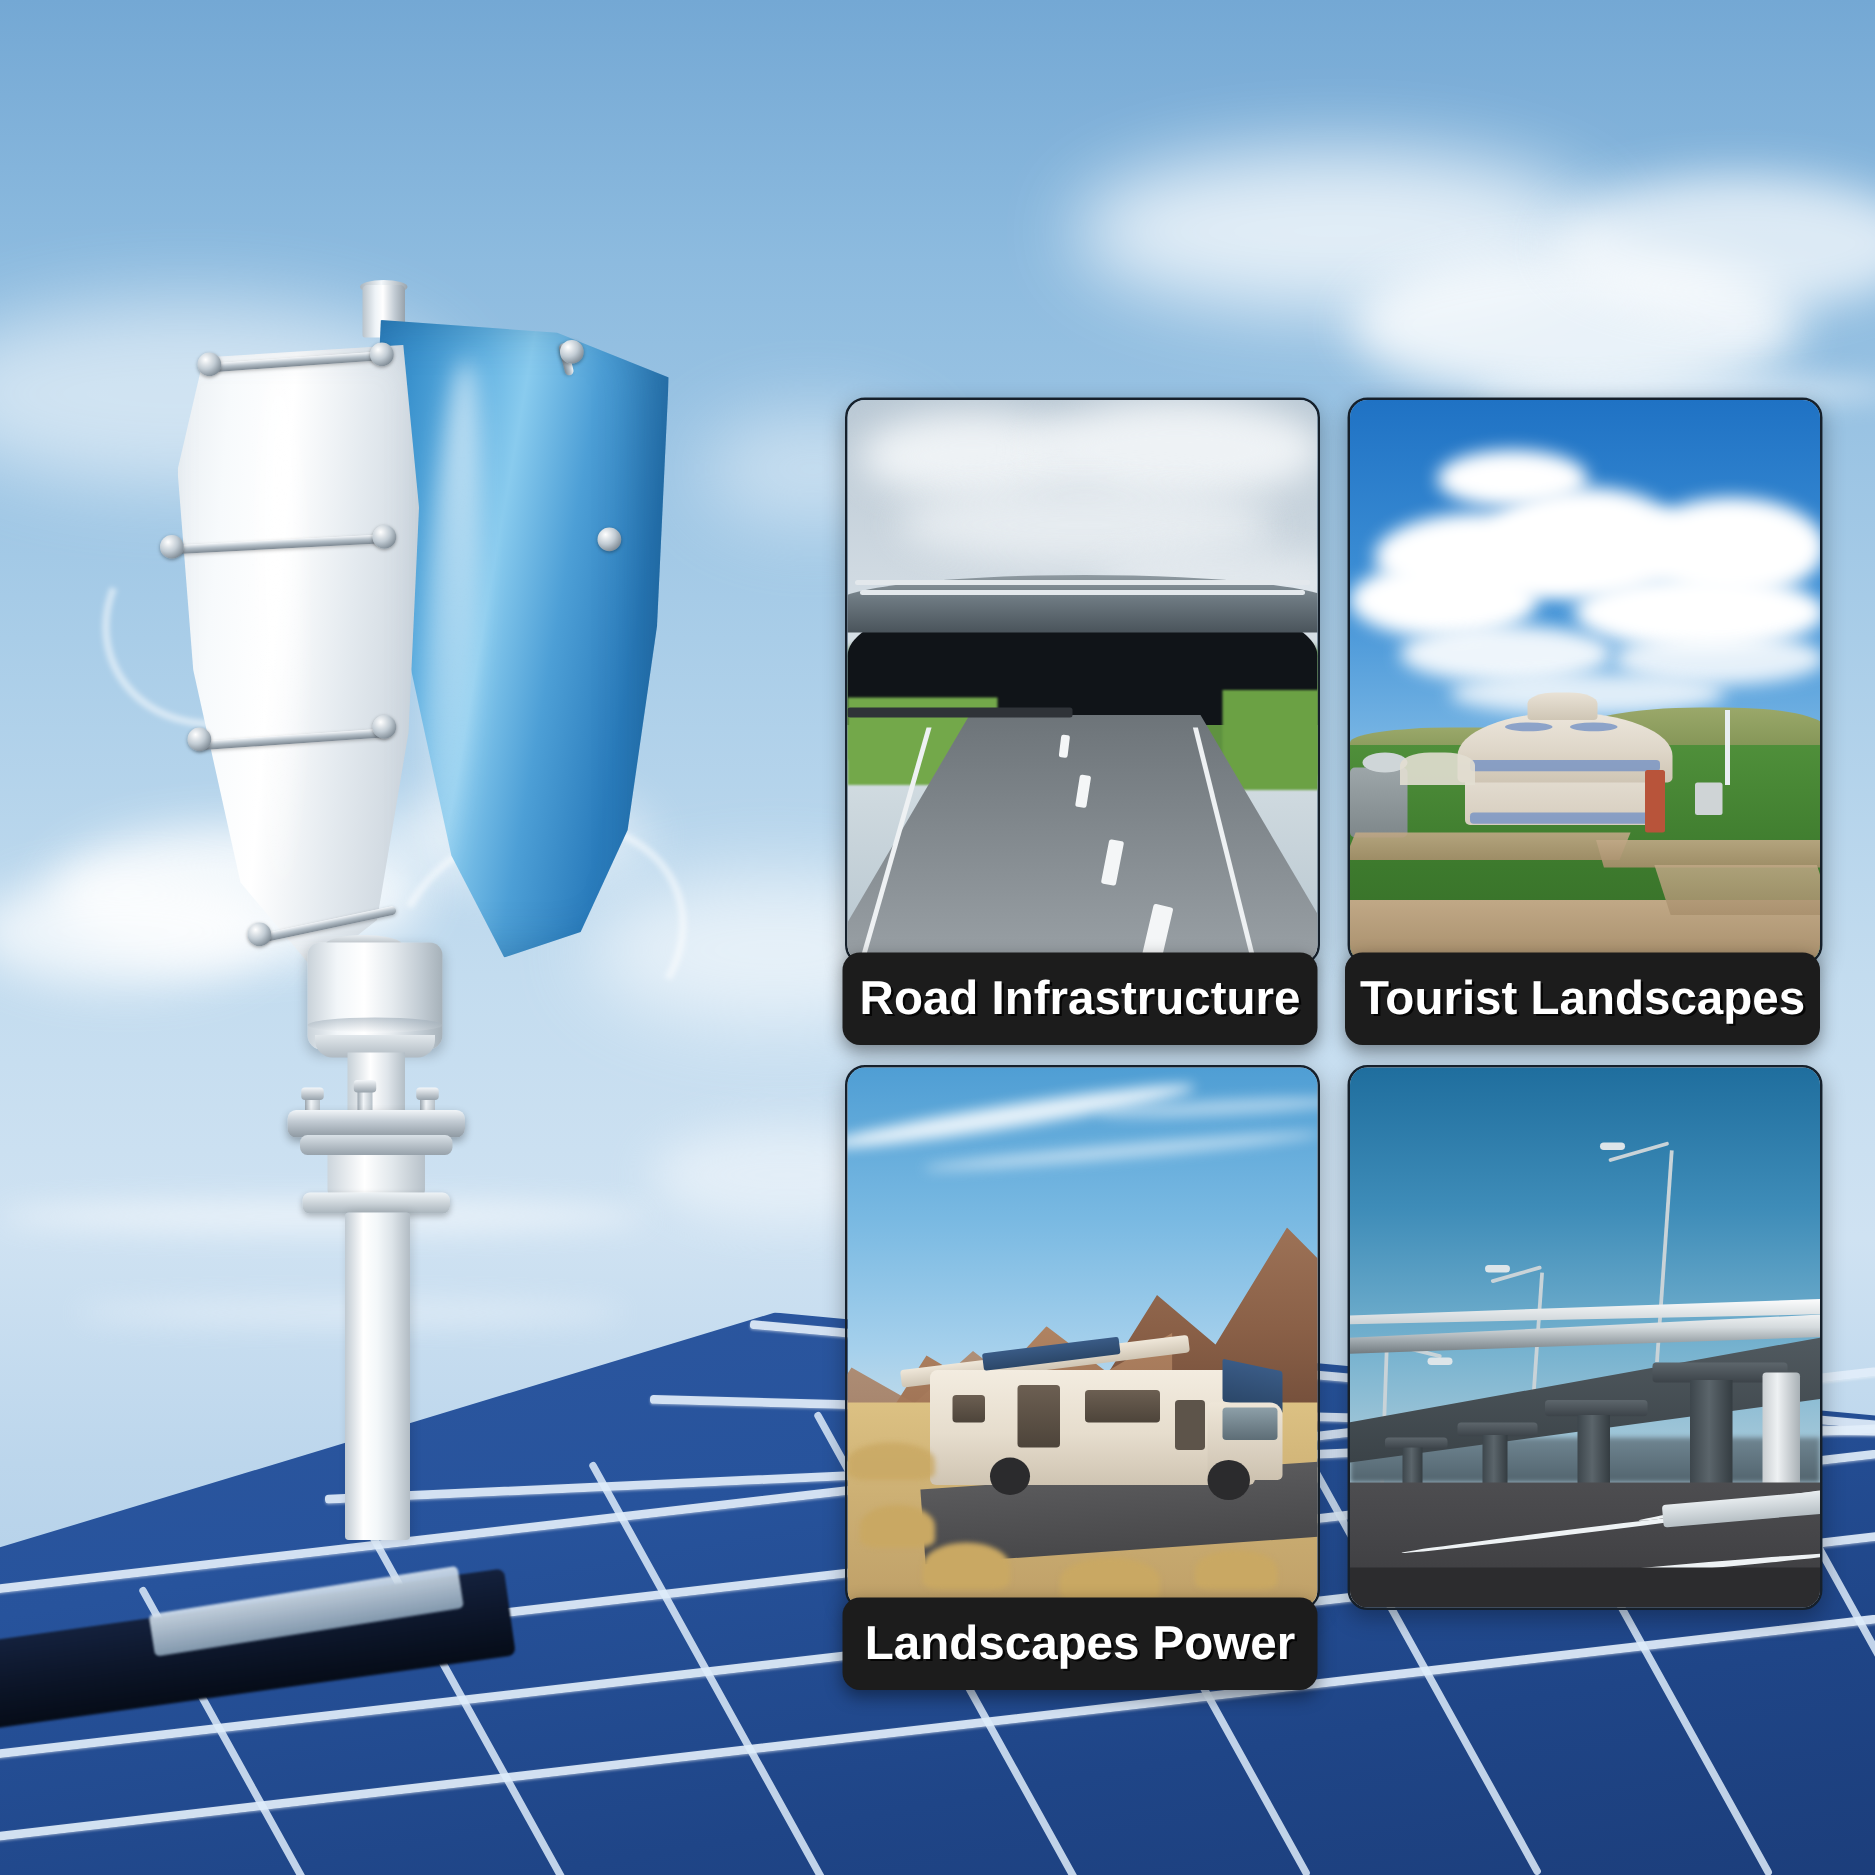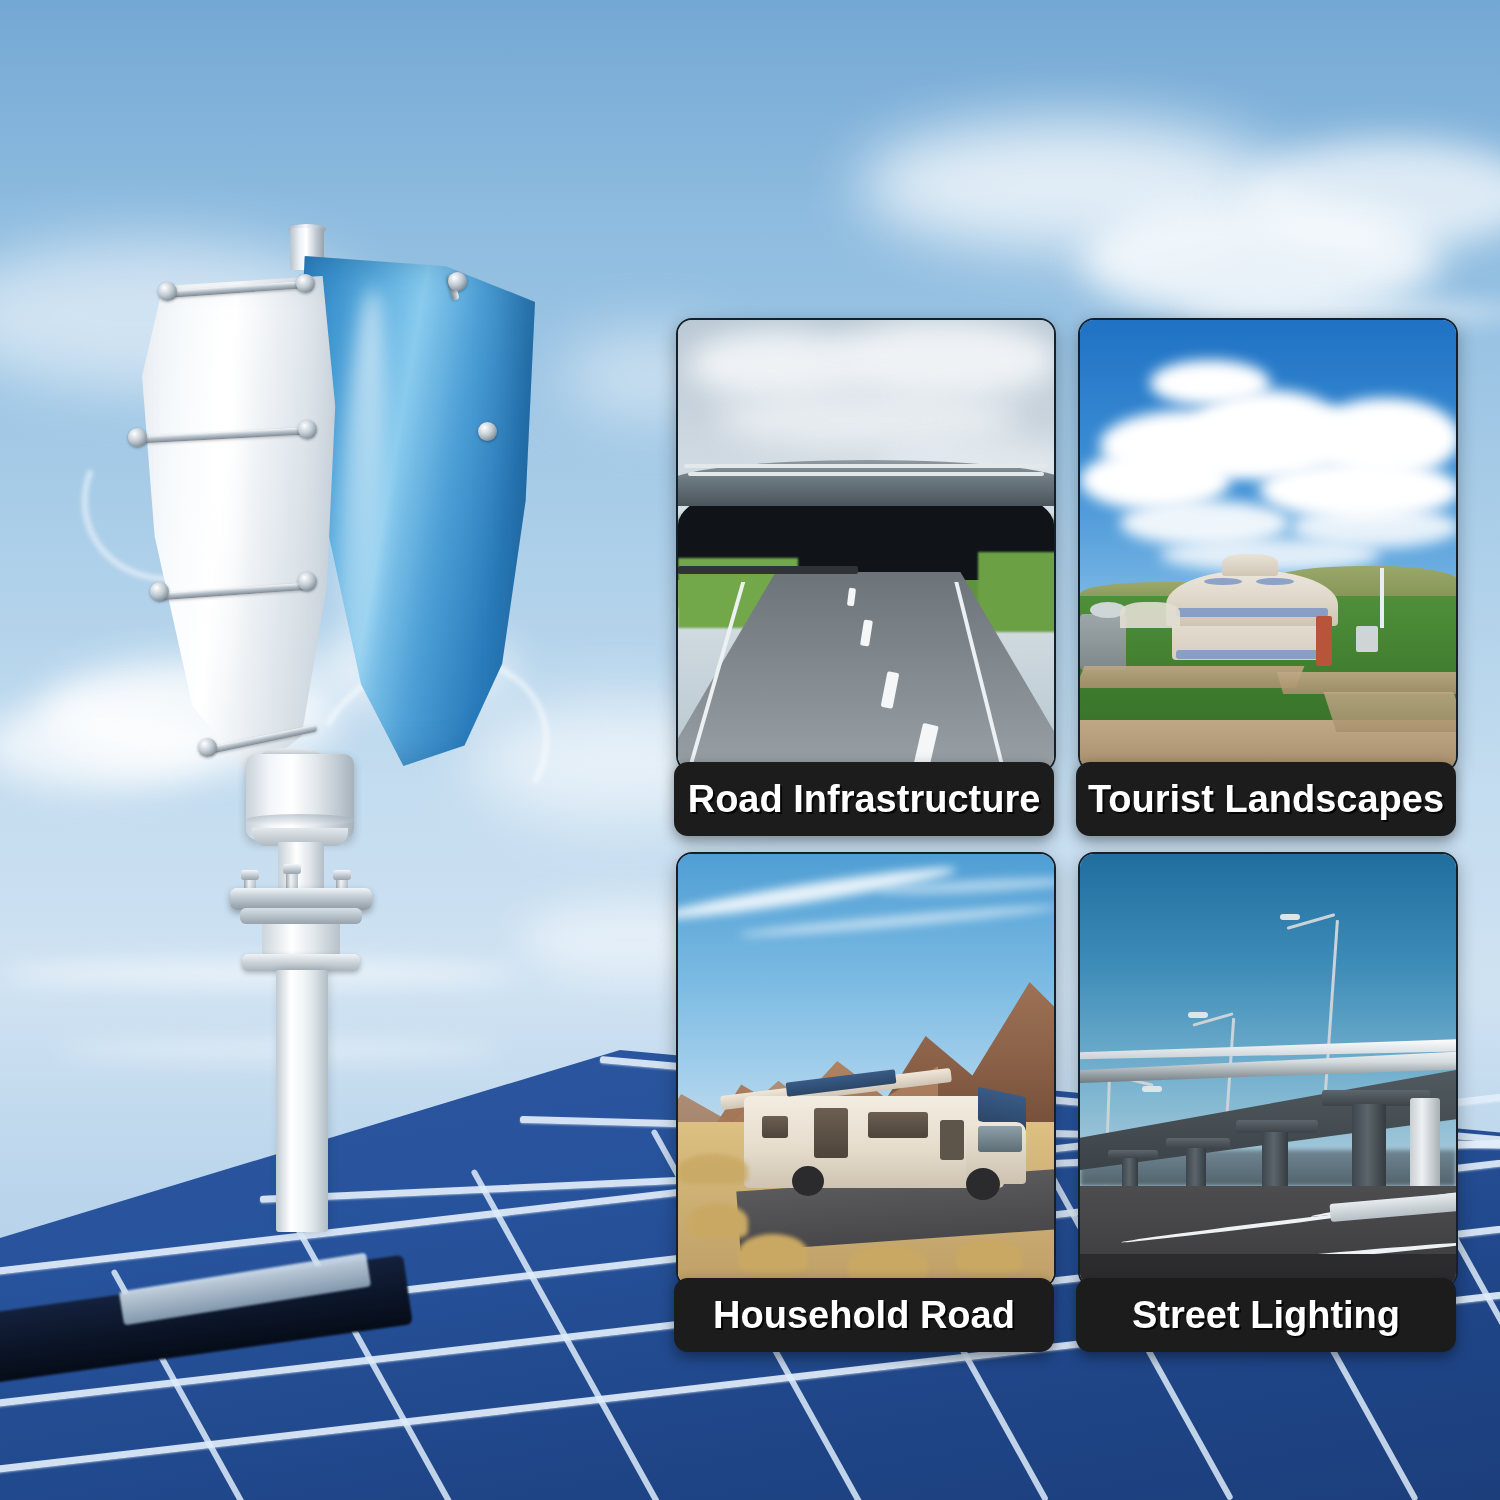--- a/index.html
+++ b/index.html
@@ -378,21 +378,21 @@
       <div class="c3-win" style="left:300px;top:272px;width:44px;height:26px;background:linear-gradient(180deg,#8d9fa8,#5d6d76);"></div>
       <div class="c3-wheel" style="left:114px;top:312px;width:32px;height:30px;"></div>
       <div class="c3-wheel" style="left:288px;top:314px;width:34px;height:32px;"></div>
       <div class="c3-bush" style="left:10px;top:350px;width:60px;height:34px;"></div>
       <div class="c3-bush" style="left:60px;top:380px;width:70px;height:38px;"></div>
       <div class="c3-bush" style="left:0px;top:300px;width:70px;height:30px;opacity:.8;"></div>
       <div class="c3-bush" style="left:170px;top:392px;width:80px;height:36px;"></div>
       <div class="c3-bush" style="left:278px;top:386px;width:66px;height:32px;"></div>
     </div>
     <div class="cap" style="left:-2px;top:426px;width:380px;height:74px;">
-      <span>Household Road</span>
+      <span>Landscapes Power</span>
     </div>
   </div>
 
   <div class="card" style="left:1078px;top:852px;width:380px;height:500px;">
     <div class="photo" style="width:376px;height:432px;">
       <div class="c4-sky"></div>
       <div class="c4-lamp" style="left:250px;top:66px;height:170px;transform:rotate(4deg);"></div>
       <div class="c4-arm" style="left:206px;top:66px;width:50px;transform:rotate(-16deg);"></div>
       <div class="c4-head" style="left:200px;top:60px;"></div>
       <div class="c4-lamp" style="left:148px;top:164px;height:120px;transform:rotate(4deg);"></div>
@@ -414,19 +414,16 @@
       <div class="c4-cap" style="left:28px;top:296px;width:50px;height:9px;"></div>
       <div class="c4-pier" style="left:42px;top:304px;width:16px;height:44px;"></div>
       <div class="c4-col" style="left:330px;top:244px;width:30px;height:110px;"></div>
       <div class="c4-road" style="left:0px;top:332px;width:376px;height:100px;"></div>
       <div class="c4-line" style="left:40px;top:368px;width:300px;height:4px;border-radius:50%;transform:rotate(-7deg);"></div>
       <div class="c4-line" style="left:120px;top:398px;width:280px;height:5px;border-radius:50%;transform:rotate(-5deg);"></div>
       <div class="c4-line" style="left:230px;top:348px;width:160px;height:4px;border-radius:50%;transform:rotate(-9deg);"></div>
       <div class="c4-deck" style="left:250px;top:344px;width:140px;height:18px;background:linear-gradient(180deg,#e6ebee,#b6bfc4);border-radius:3px;transform:rotate(-5deg);"></div>
       <div class="c4-road" style="left:0px;top:400px;width:376px;height:32px;background:#2c2c2e;"></div>
     </div>
-    <div class="cap" style="left:-2px;top:426px;width:380px;height:74px;">
-      <span>Street Lighting</span>
-    </div>
   </div>
 
 
 </div>
 
 </body></html>

